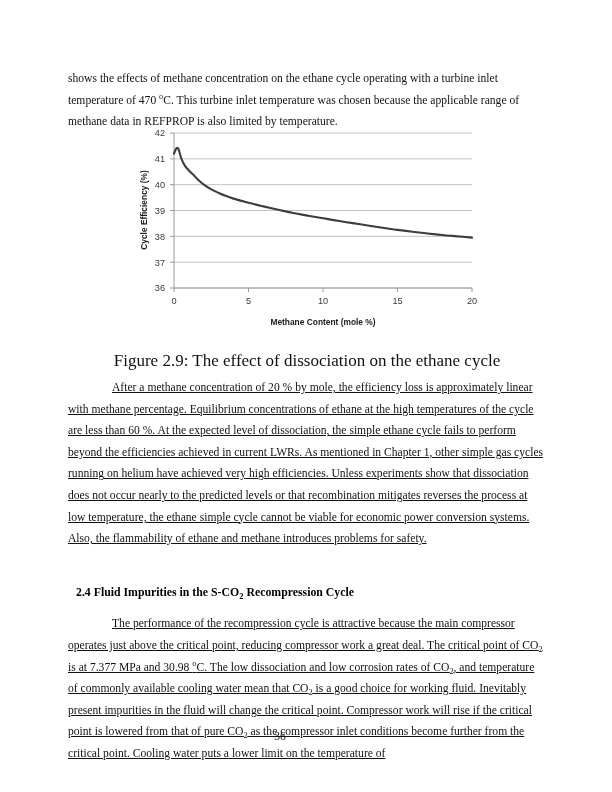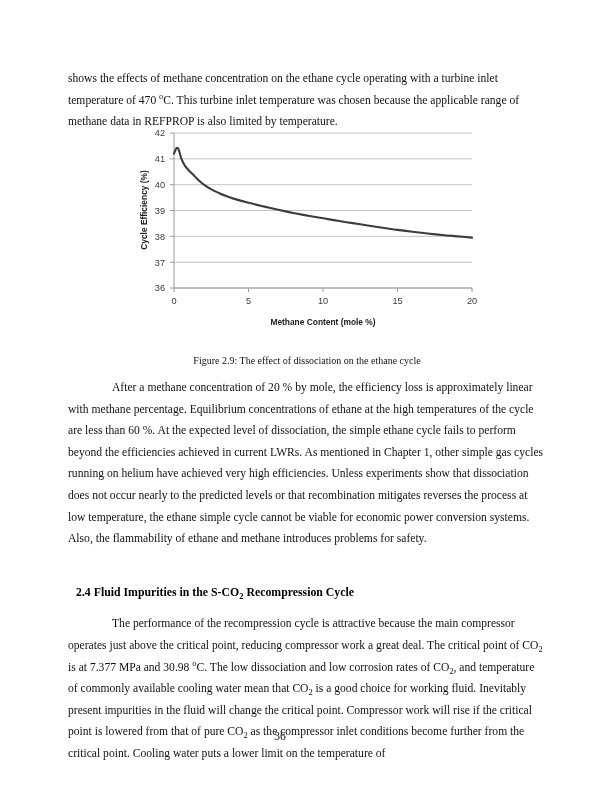--- a/index.html
+++ b/index.html
@@ -25,20 +25,21 @@
   }
   p.body {
     margin: 0;
     font-size: 11.6px;
     line-height: 21.6px;
     text-align: left;
     color: #111111;
   }
   p.indent {
     text-indent: 44px;
+    text-decoration: underline;
   }
   .para-gap-top {
     margin-top: 21.6px;
   }
   sup.deg {
     font-size: 0.72em;
     vertical-align: super;
     line-height: 0;
   }
   sub.sub {
@@ -58,21 +59,21 @@
     position: relative;
     width: 478px;
     height: 212px;
   }
   .chart-svg {
     display: block;
   }
   .fig-caption {
     margin-top: 12px;
     text-align: center;
-    font-size: 10px;
+    font-size: 17px;
     line-height: 18px;
     color: #111111;
   }
 
   
   h2.section {
     margin: 8px;
     font-size: 11.8px;
     font-weight: bold;
     line-height: 21.6px;

